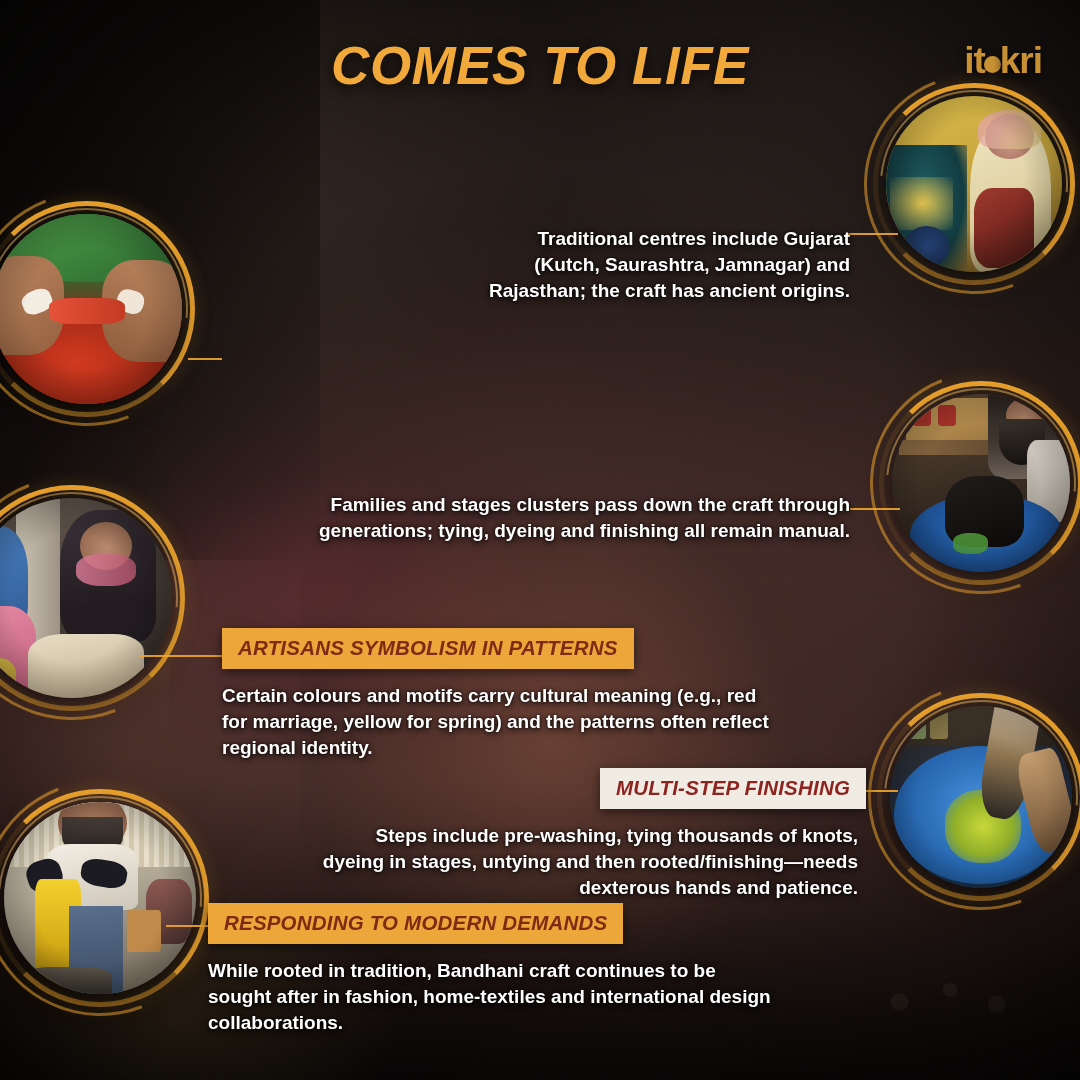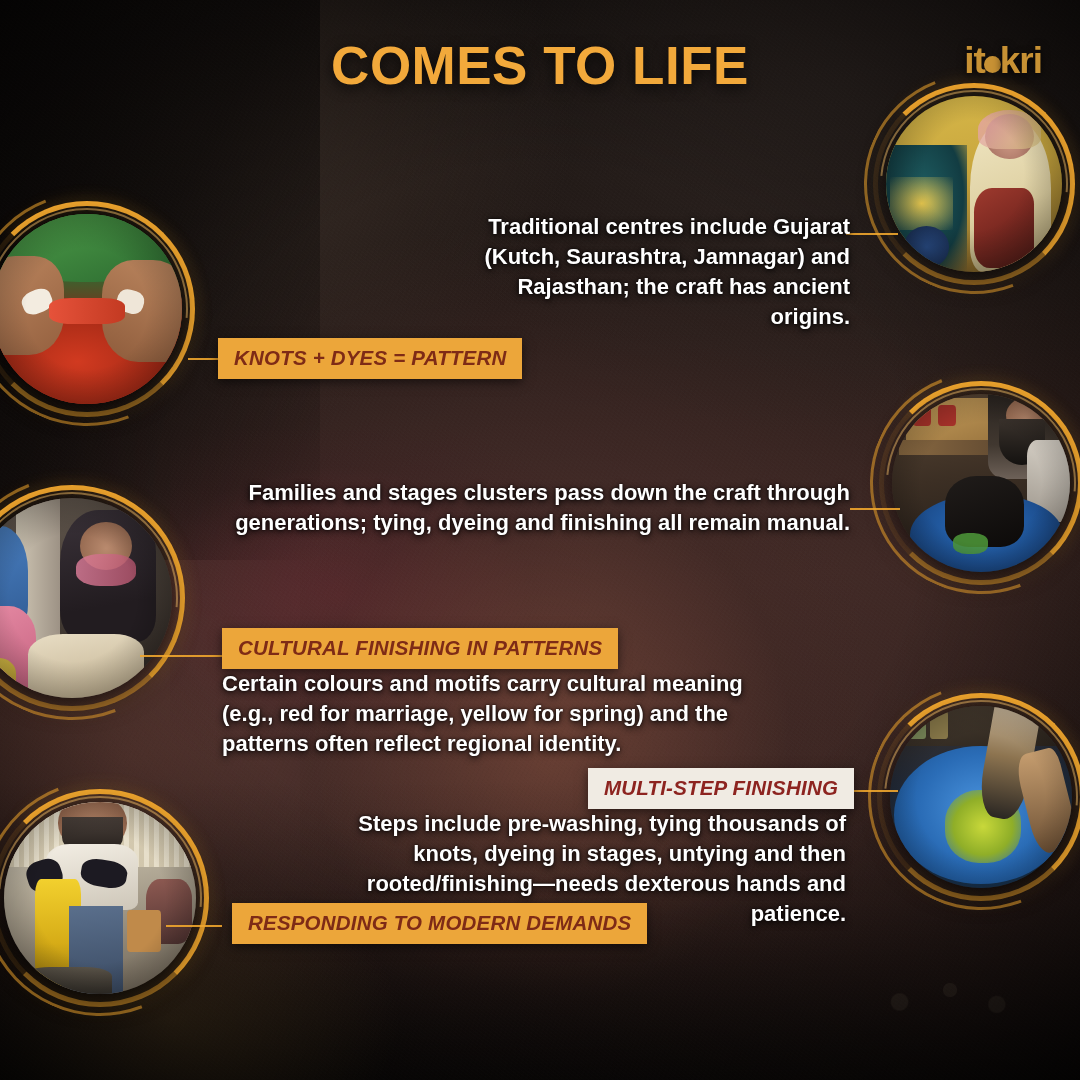--- a/index.html
+++ b/index.html
@@ -61,21 +61,21 @@
   }
 
   
   #title {
     position:absolute; z-index:6; left:0; right:0; top:36px;
     text-align:center; color:#f2a93b;
     font-weight:bold; font-size:53px; line-height:1.13;
     letter-spacing:.5px;
     text-shadow:0 3px 14px rgba(0,0,0,.75);
   }
-  #title .l2 { display:block; }
+  #title .l2 { display:block;font-style:italic; }
 
   #logo {
     position:absolute; z-index:7; right:38px; top:40px;
     font-size:37px; font-weight:bold; letter-spacing:-1px;
     color:#c79134;
     text-shadow:0 2px 8px rgba(0,0,0,.8);
   }
   #logo .dot {
     display:inline-block; width:17px; height:17px; border-radius:50%;
     background:#c79134; vertical-align:baseline; margin:0 -1px;
@@ -119,34 +119,35 @@
     display:inline-block;
     font-style:italic; font-weight:bold;
     font-size:20.5px; letter-spacing:.2px;
     padding:8px 16px 9px 16px;
     white-space:nowrap;
     box-shadow:0 3px 10px rgba(0,0,0,.55);
   }
   .badge.cream { background:#f0ebe3; color:#8d2420; }
   .badge.amber { background:#eca63a; color:#7e2b16; }
   .body-text {
+    margin-top:14px;
     color:#ffffff; font-weight:bold;
-    font-size:22px; line-height:1.36;
+    font-size:19px; line-height:1.36;
     text-shadow:0 2px 7px rgba(0,0,0,.9), 0 0 3px rgba(0,0,0,.8);
   }
   .ta-right { text-align:right; }
   .ta-left  { text-align:left; }
 
   
   #blk0 { left:470px; top:212px; width:380px; }
   #blk1 { left:218px; top:338px; width:540px; }
   #blk2 { left:530px; top:478px; width:320px; }
   #blk3 { left:222px; top:628px; width:560px; }
-  #blk4 { left:588px; top:768px; width:258px; }
-  #blk5 { left:232px; top:903px; width:570px; }
+  #blk4 { left:600px; top:768px; width:258px; }
+  #blk5 { left:208px; top:903px; width:570px; }
 </style>
 </head>
 <body>
 
 <div id="bg">
   <div class="bgl" id="bg-base"></div>
   <div class="bgl" id="bg-dark-left"></div>
   <div class="bgl" id="bg-maroon-mid"></div>
   <div class="bgl" id="bg-warm-center"></div>
   <div class="bgl" id="bg-fabric-bottom"></div>
@@ -279,32 +280,32 @@
   </div>
   <div class="ring3"></div>
 </div>
 <div class="connector" style="left:166px; top:925px; width:56px;"></div>
 
 <div class="block" id="blk0">
   <div class="body-text ta-right">Traditional centres include Gujarat (Kutch, Saurashtra, Jamnagar) and Rajasthan; the craft has ancient origins.</div>
 </div>
 
 <div class="block" id="blk1">
-  <div class="badge amber">KNOTS + DYES = PATTERN</div>
 </div>
 
 <div class="block" id="blk2">
   <div class="body-text ta-right" style="width:620px; margin-left:-300px;">Families and stages clusters pass down the craft through generations; tying, dyeing and finishing all remain manual.</div>
 </div>
 
 <div class="block" id="blk3">
-  <div class="badge amber">CULTURAL FINISHING IN PATTERNS</div>
+  <div class="badge amber">ARTISANS SYMBOLISM IN PATTERNS</div>
   <div class="body-text ta-left">Certain colours and motifs carry cultural meaning (e.g., red for marriage, yellow for spring) and the patterns often reflect regional identity.</div>
 </div>
 
 <div class="block" id="blk4">
   <div class="badge cream">MULTI-STEP FINISHING</div>
   <div class="body-text ta-right" style="width:540px; margin-left:-282px;">Steps include pre-washing, tying thousands of knots, dyeing in stages, untying and then rooted/finishing—needs dexterous hands and patience.</div>
 </div>
 
 <div class="block" id="blk5">
   <div class="badge amber">RESPONDING TO MODERN DEMANDS</div>
+  <div class="body-text ta-left">While rooted in tradition, Bandhani craft continues to be sought after in fashion, home-textiles and international design collaborations.</div>
 </div>
 
 </body></html>

